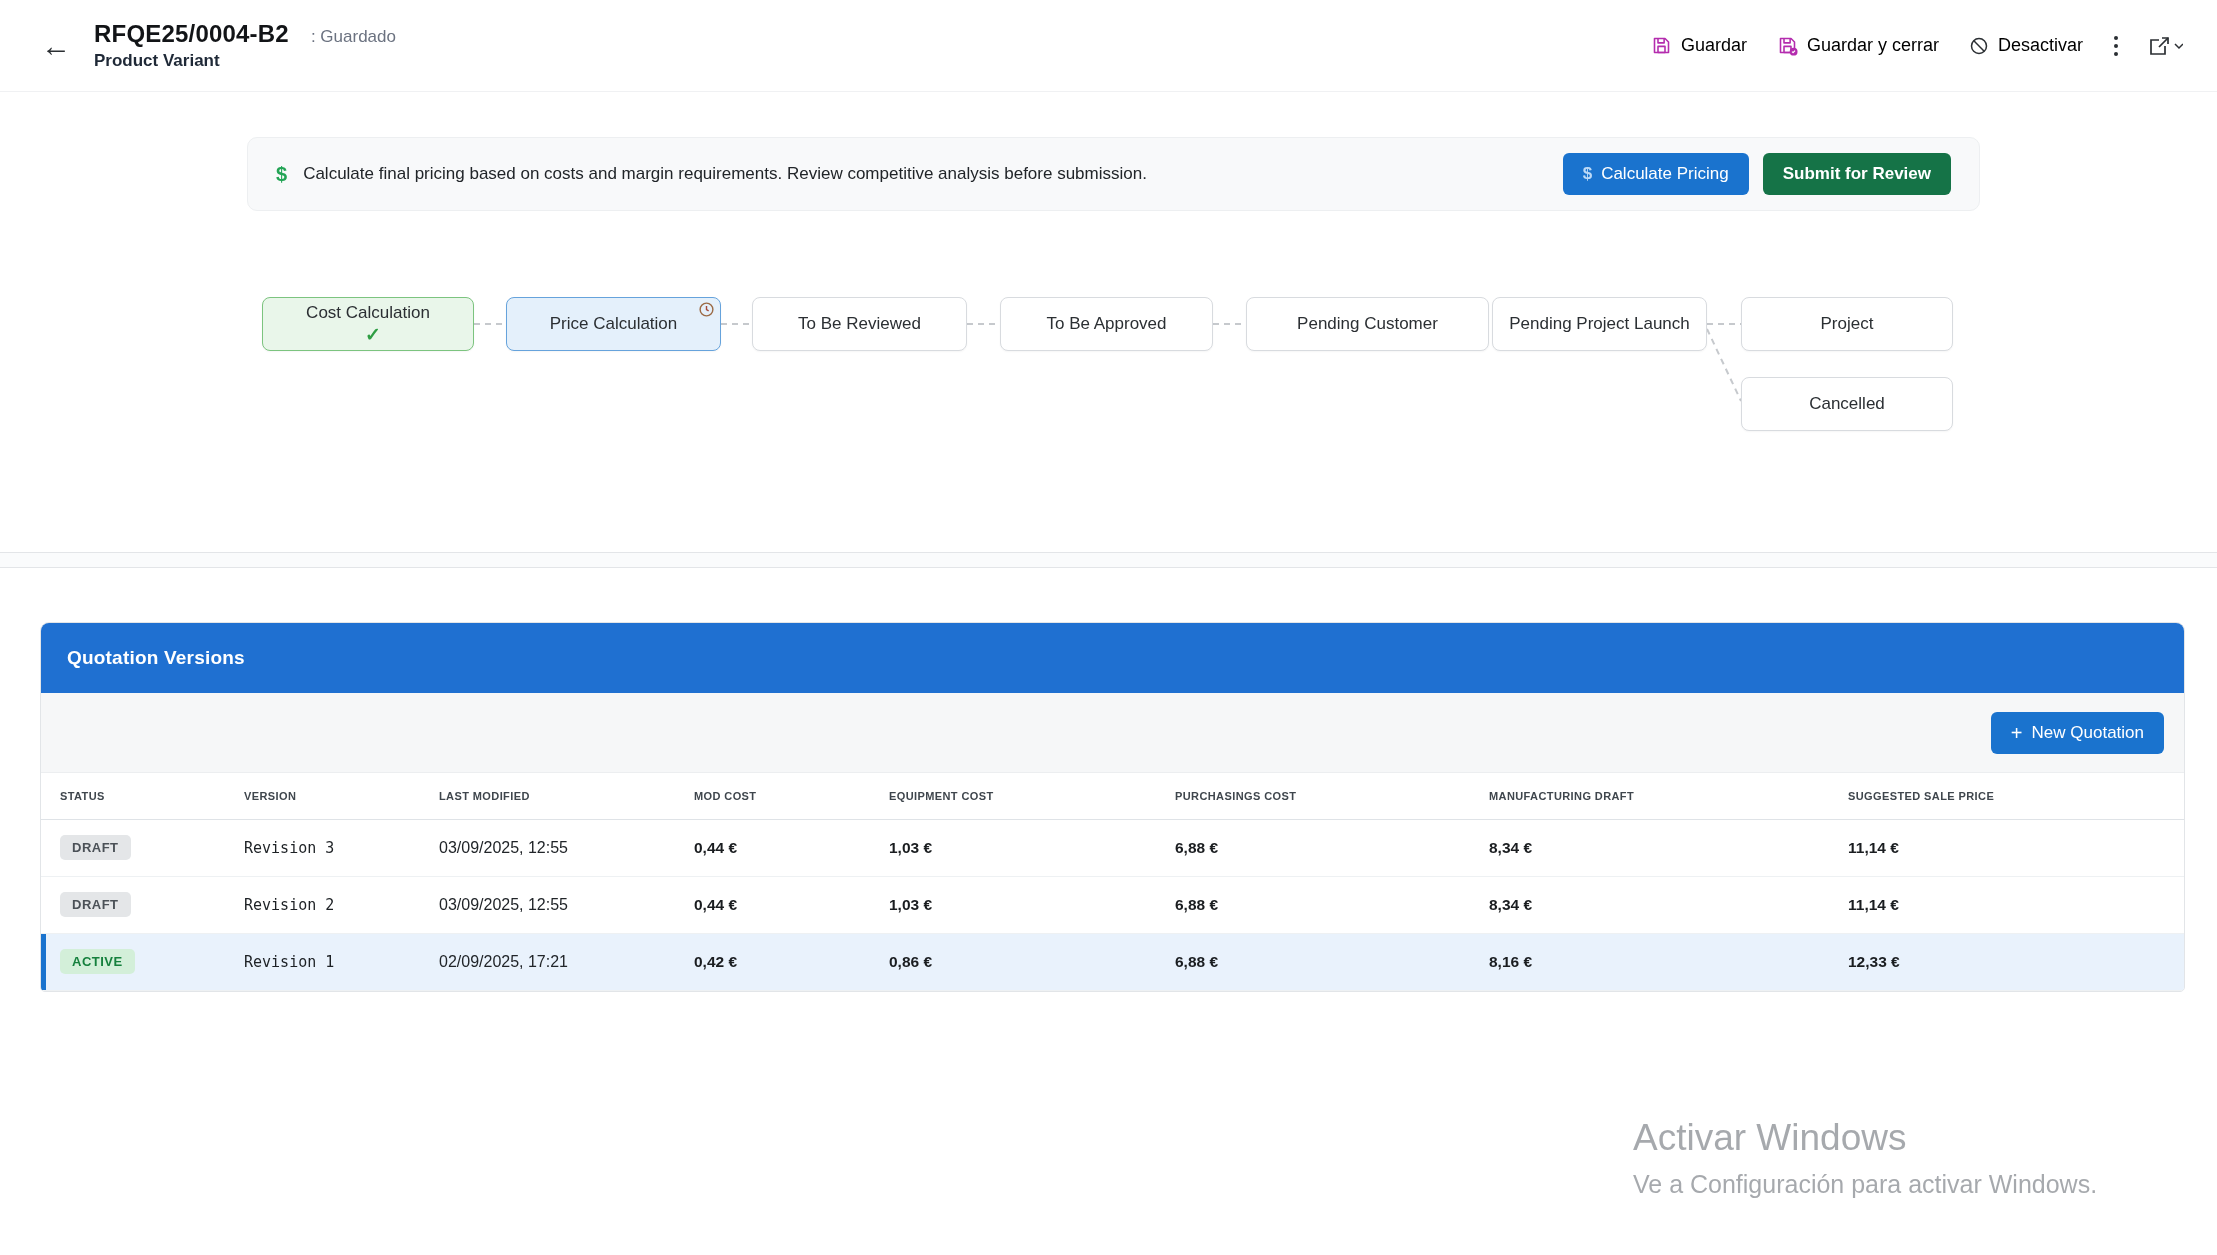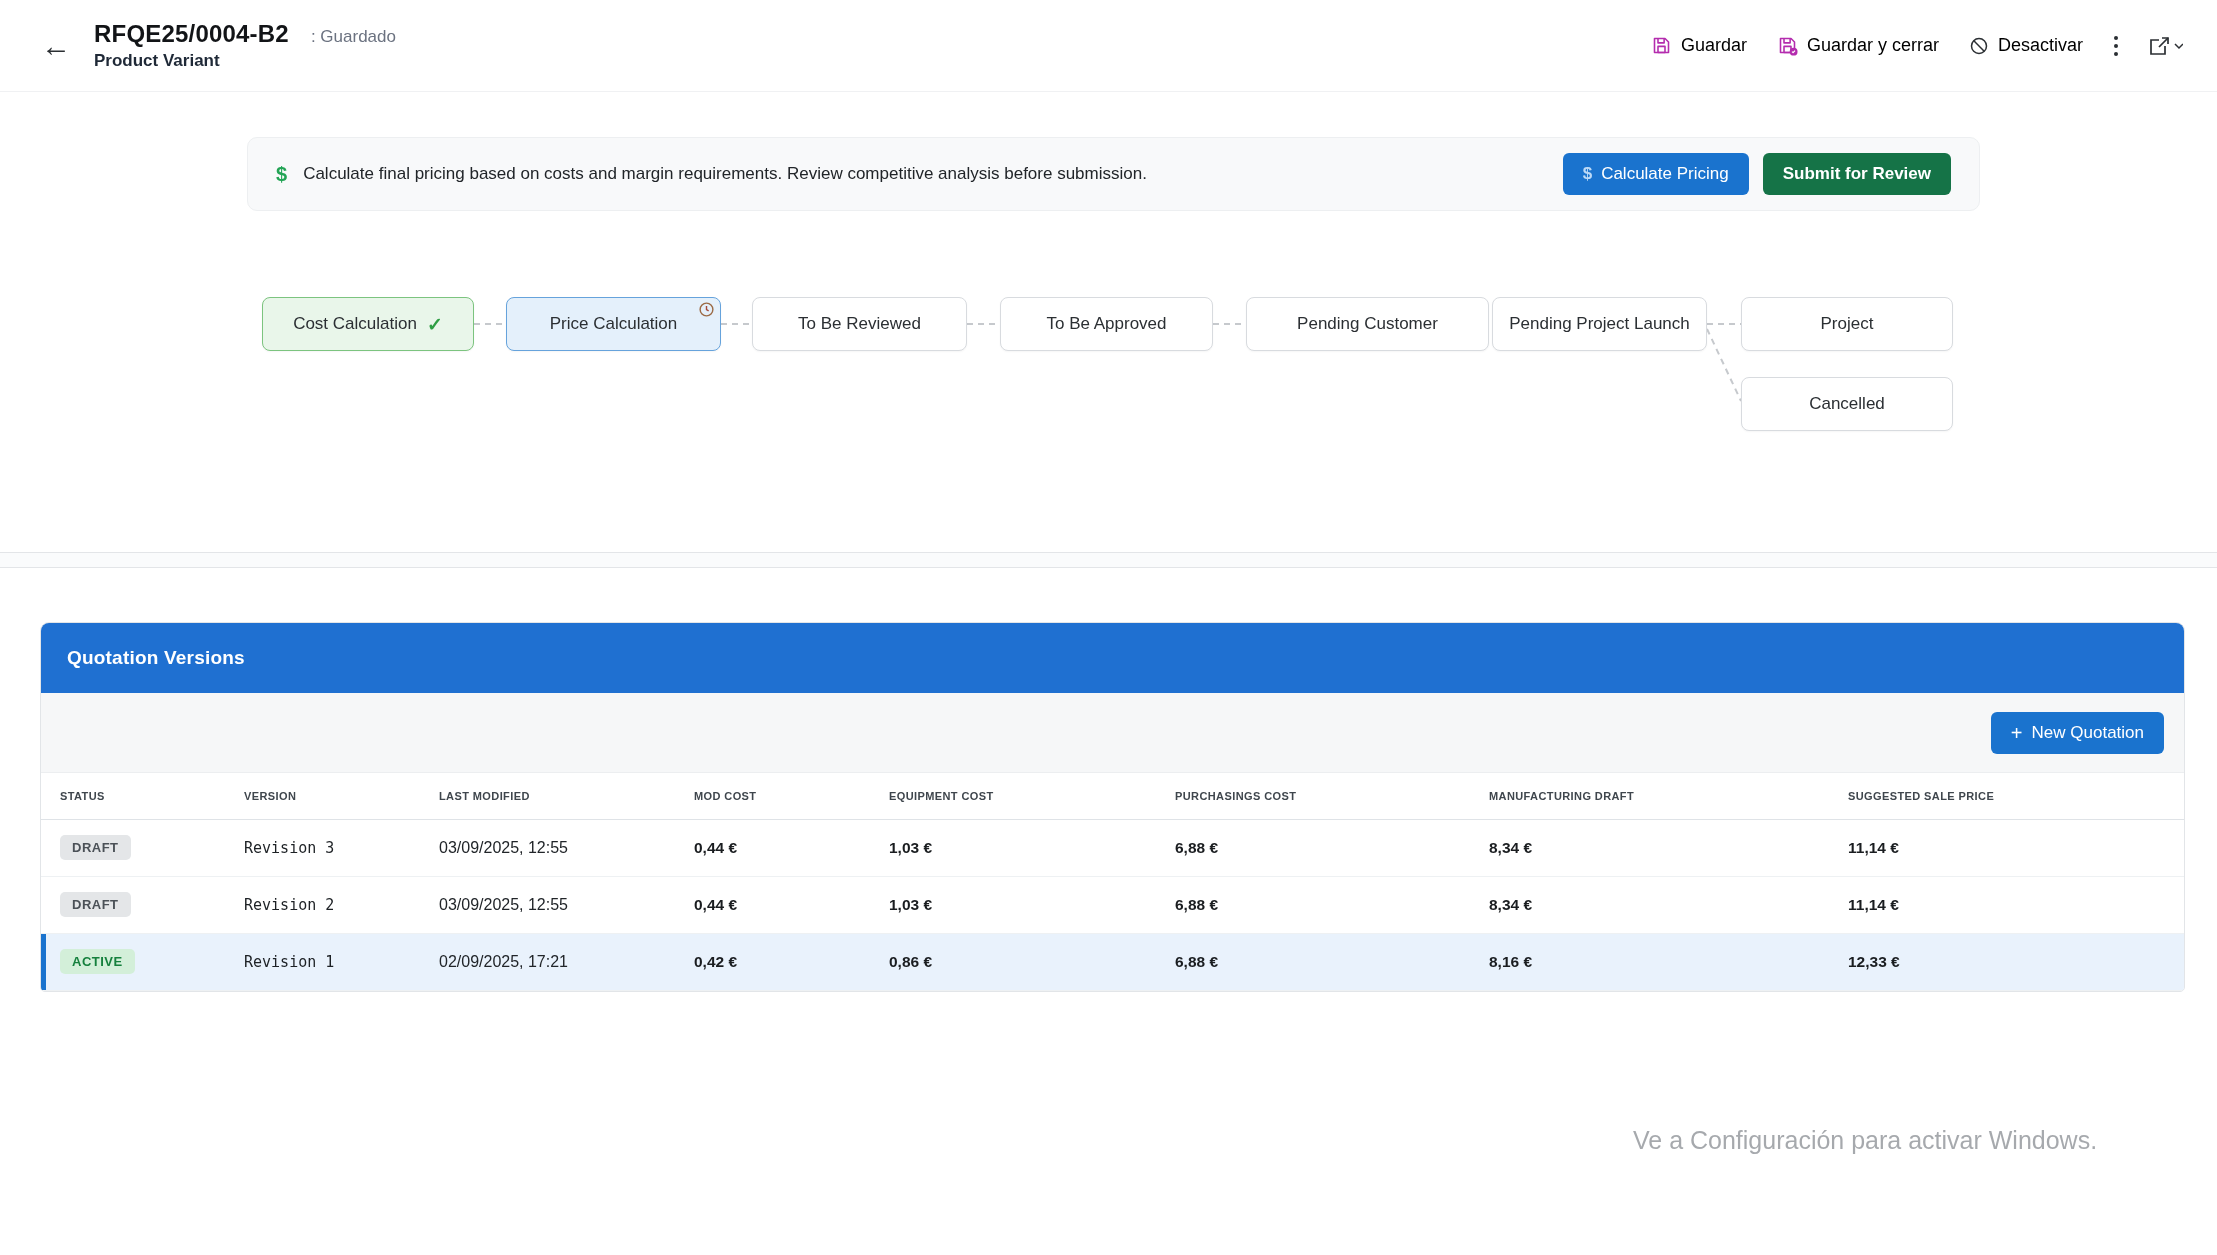--- a/index.html
+++ b/index.html
@@ -29,21 +29,21 @@
   .btn-green { background:#157347; font-weight:bold; margin-left:14px; }
   .btn-blue .btn-dollar { color:#bcd9f6; font-weight:bold; }
 
   
   .stages-wrap { position:relative; height:150px; margin-top:86px; }
   .stage { position:absolute; top:0; height:54px; background:#fff; border:1px solid #d8dbdf; border-radius:8px; display:flex; align-items:center; justify-content:center; font-size:17px; color:#2b2f33; box-shadow:0 1px 2px rgba(0,0,0,.04); cursor:pointer; }
   .stage.done { background:#e9f6ea; border-color:#7cc47f; }
   .stage.current { background:#e4f0fb; border-color:#66a3dc; }
   .check-ic { color:#2f9e44; font-weight:bold; font-size:19px; margin-left:10px; }
   .clock-ic { position:absolute; top:3px; right:5px; }
-  .s1 { left:262px; width:212px; }
+  .s1 { left:262px; width:212px;flex-direction:column; }
   .s2 { left:506px; width:215px; }
   .s3 { left:752px; width:215px; }
   .s4 { left:1000px; width:213px; }
   .s5 { left:1246px; width:243px; }
   .s6 { left:1492px; width:215px; }
   .s7 { left:1741px; width:212px; }
   .s8 { left:1741px; width:212px; top:80px; }
   .connectors { position:absolute; left:0; top:0; width:2217px; height:150px; pointer-events:none; }
 
   
@@ -263,14 +263,15 @@
           <td><span class="money">6,88 €</span></td>
           <td><span class="money">8,16 €</span></td>
           <td><span class="money">12,33 €</span></td>
         </tr>
       </tbody>
     </table>
   </div>
 </section>
 
 <div class="watermark">
+  <div class="wm1">Activar Windows</div>
   <div class="wm2">Ve a Configuración para activar Windows.</div>
 </div>
 
 </body></html>

